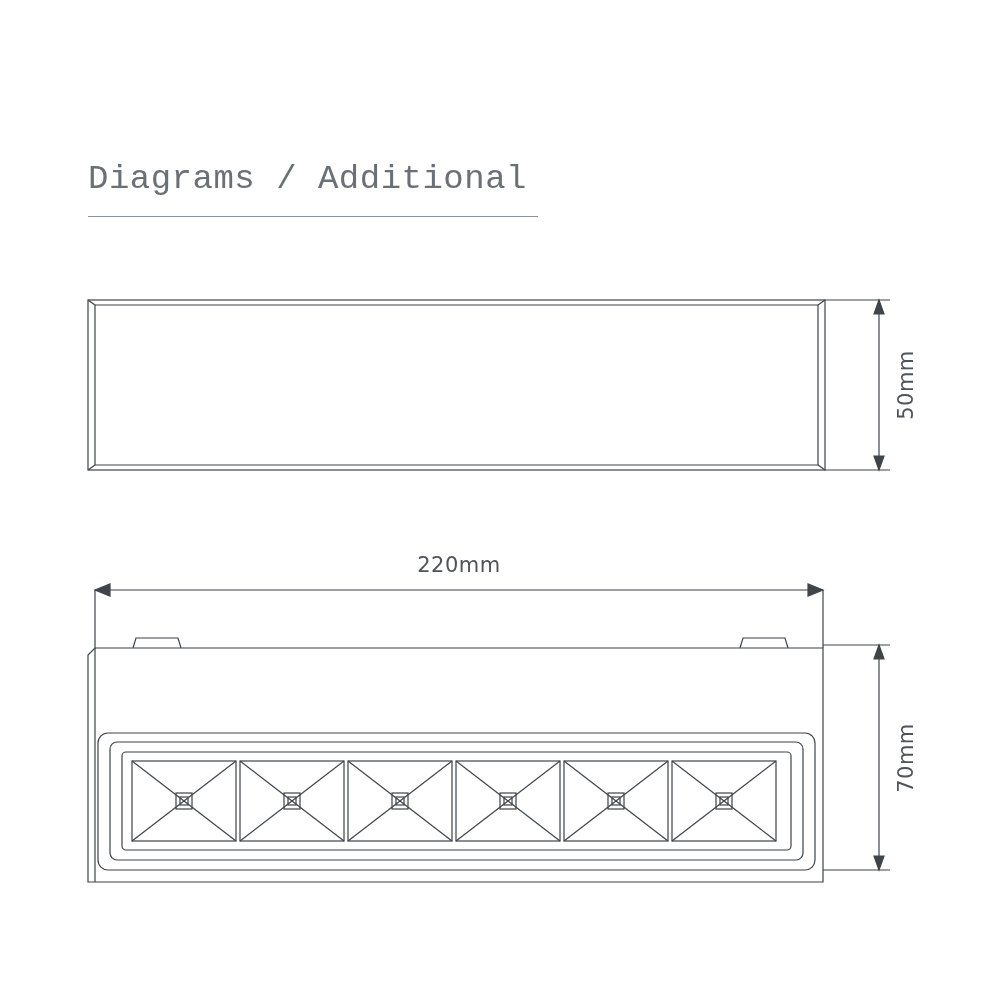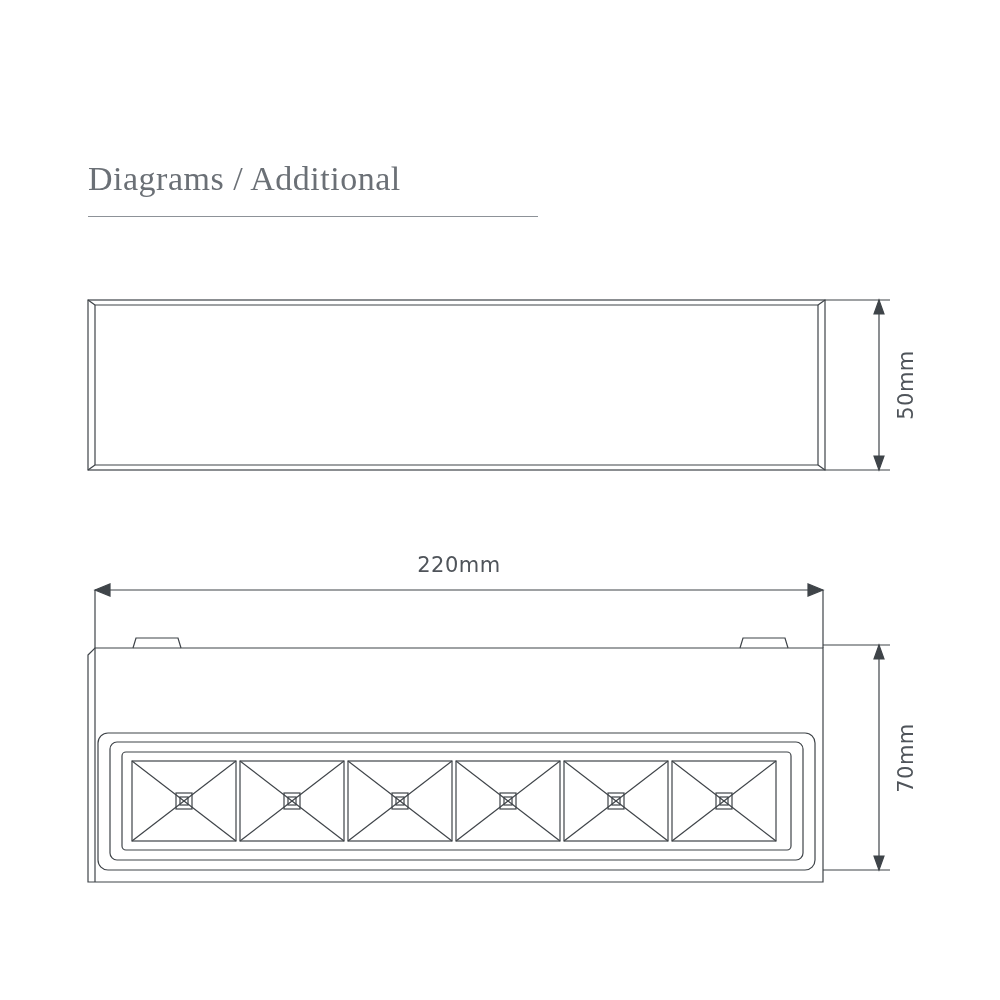--- a/index.html
+++ b/index.html
@@ -24,21 +24,21 @@
     position: absolute;
     left: 88px;
     top: 160px;
     width: 520px;
   }
   .heading {
     font-size: 34px;
     font-weight: 400;
     letter-spacing: 0.5px;
     color: #6b7076;
-    font-family: Liberation Serif, serif;
+    font-family: Liberation Mono, monospace;
     white-space: nowrap;
   }
   .heading-rule {
     margin-top: 18px;
     width: 450px;
     height: 1px;
     background: #8d9298;
   }
   
   .diagram-svg {

